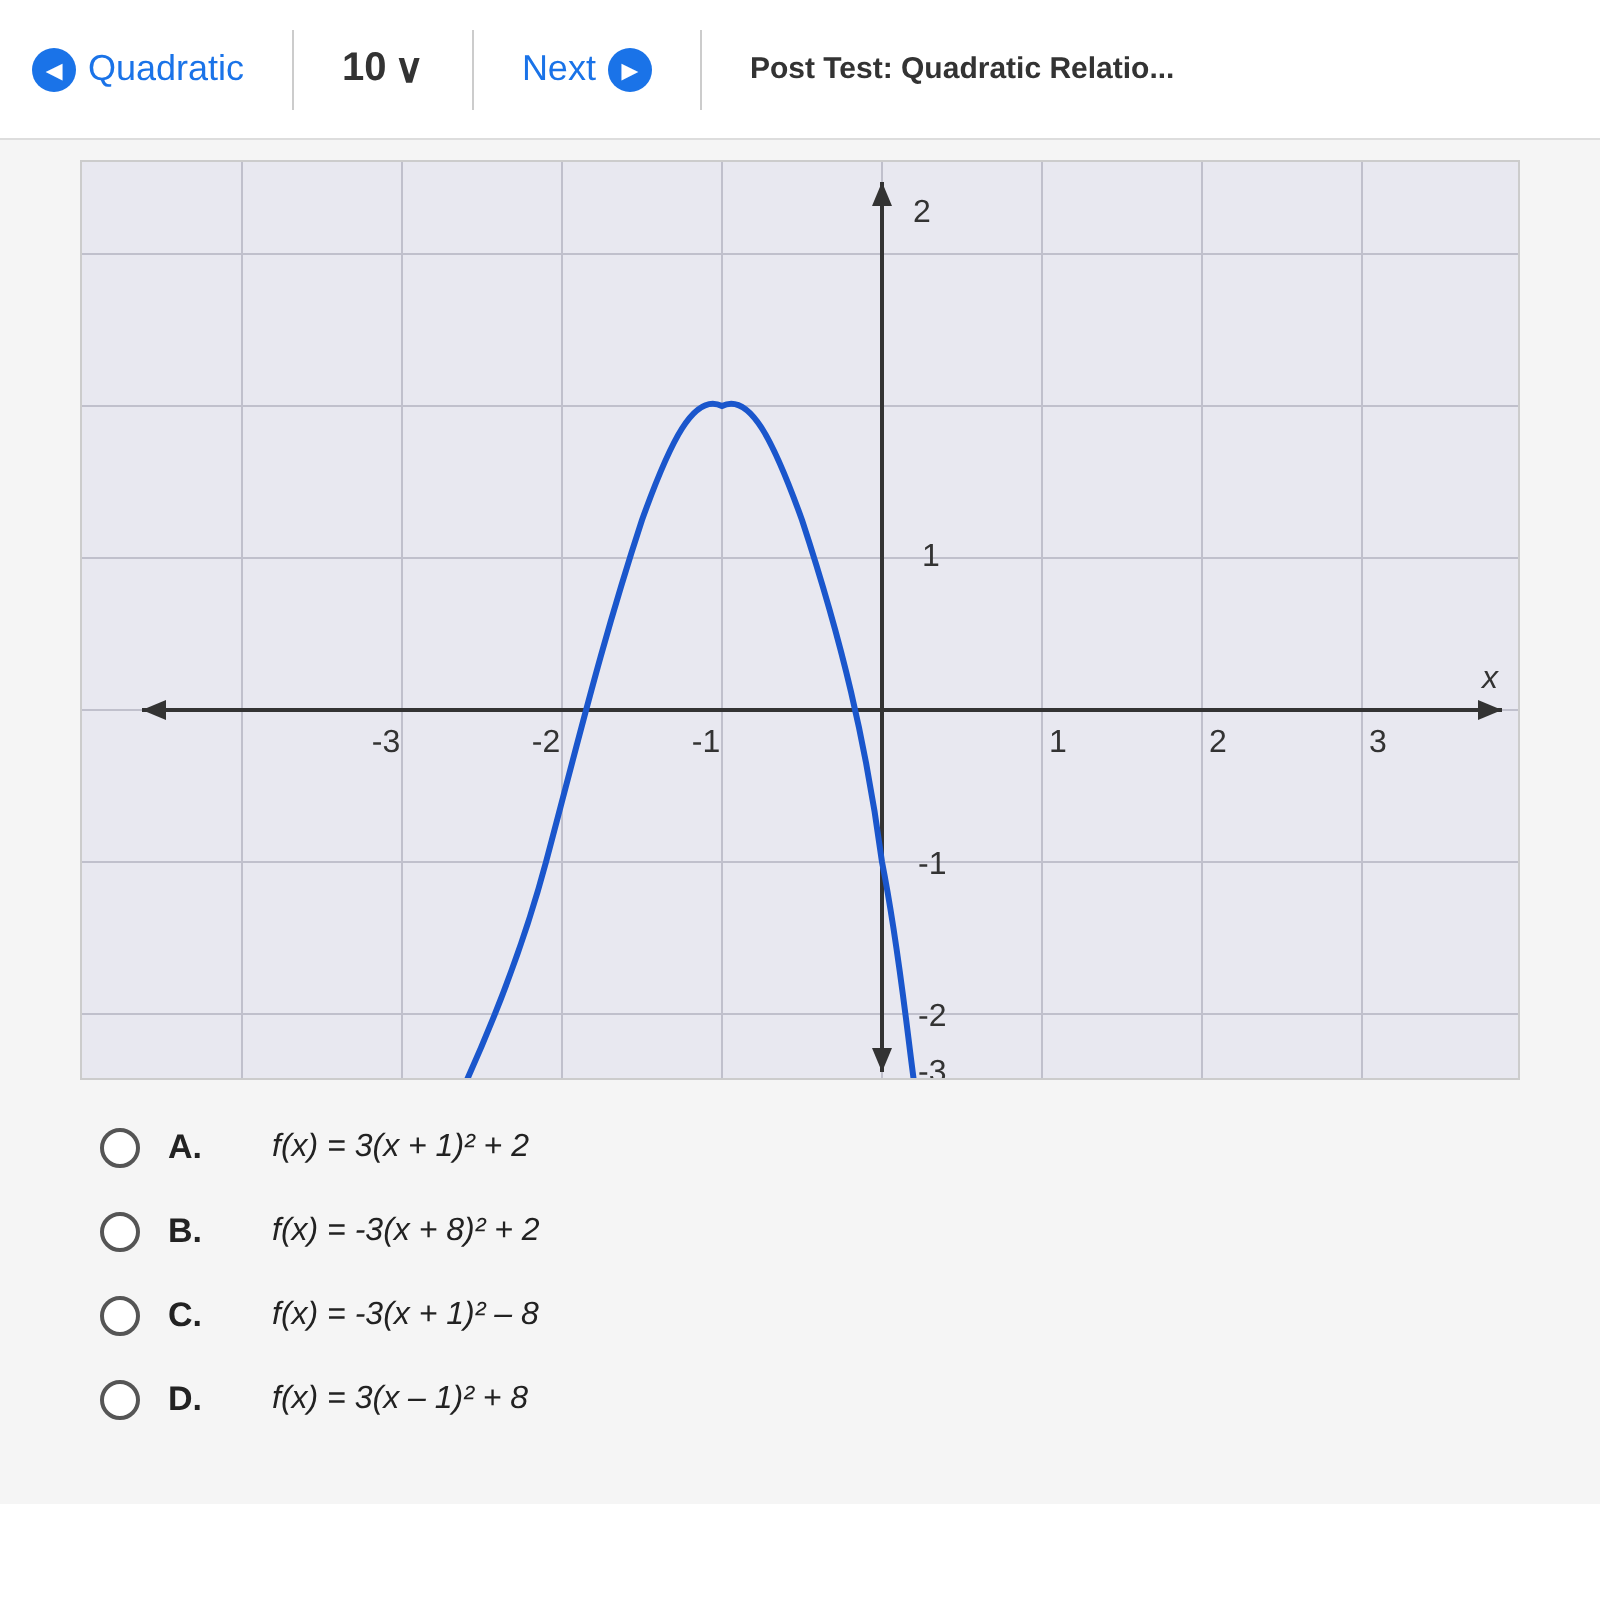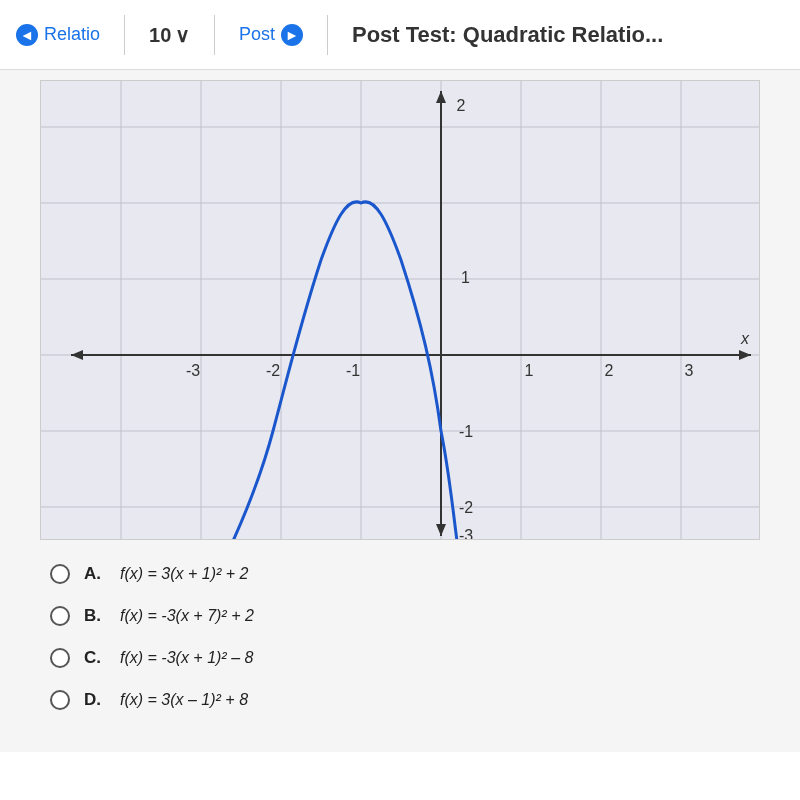--- a/index.html
+++ b/index.html
@@ -41,37 +41,37 @@
       background: #1a73e8;
       color: white;
       display: flex;
       align-items: center;
       justify-content: center;
       font-size: 14px;
     }
 
     .question-num {
       display: flex;
-      align-items: flex-end;
+      align-items: center;
       gap: 4px;
       font-size: 20px;
       font-weight: bold;
       color: #333;
       cursor: pointer;
     }
 
     .divider {
       width: 1px;
       height: 40px;
       background: #ccc;
       margin: 0 8px;
     }
 
     .page-title {
-      font-size: 22px;
+      font-size: 15px;
       font-weight: 600;
       color: #333;
     }
 
     
     #main {
       padding: 10px 20px 20px 20px;
       background: #f5f5f5;
     }
 
@@ -113,42 +113,43 @@
       font-size: 17px;
       font-weight: bold;
       color: #222;
       min-width: 22px;
     }
 
     .choice-text {
       font-size: 16px;
       color: #222;
       font-style: italic;
+      margin-left: 16px;
     }
   </style>
 </head>
 <body>
 
 <div id="topbar">
   <button class="nav-btn">
     <span class="nav-arrow">◄</span>
-    <span>Relatio</span>
+    <span>Quadratic</span>
   </button>
 
   <div class="divider"></div>
 
   <div class="question-num">
     <span>10</span>
     <span>∨</span>
   </div>
 
   <div class="divider"></div>
 
   <button class="nav-btn">
-    <span>Post</span>
+    <span>Next</span>
     <span class="nav-arrow">►</span>
   </button>
 
   <div class="divider"></div>
 
   <span class="page-title">Post Test: Quadratic Relatio...</span>
 </div>
 
 <div id="main">
 
@@ -228,21 +229,21 @@
 
     <div class="choice-item">
       <div class="radio-circle"></div>
       <span class="choice-letter">A.</span>
       <span class="choice-text">f(x) = 3(x + 1)² + 2</span>
     </div>
 
     <div class="choice-item">
       <div class="radio-circle"></div>
       <span class="choice-letter">B.</span>
-      <span class="choice-text">f(x) = -3(x + 7)² + 2</span>
+      <span class="choice-text">f(x) = -3(x + 8)² + 2</span>
     </div>
 
     <div class="choice-item">
       <div class="radio-circle"></div>
       <span class="choice-letter">C.</span>
       <span class="choice-text">f(x) = -3(x + 1)² – 8</span>
     </div>
 
     <div class="choice-item">
       <div class="radio-circle"></div>

